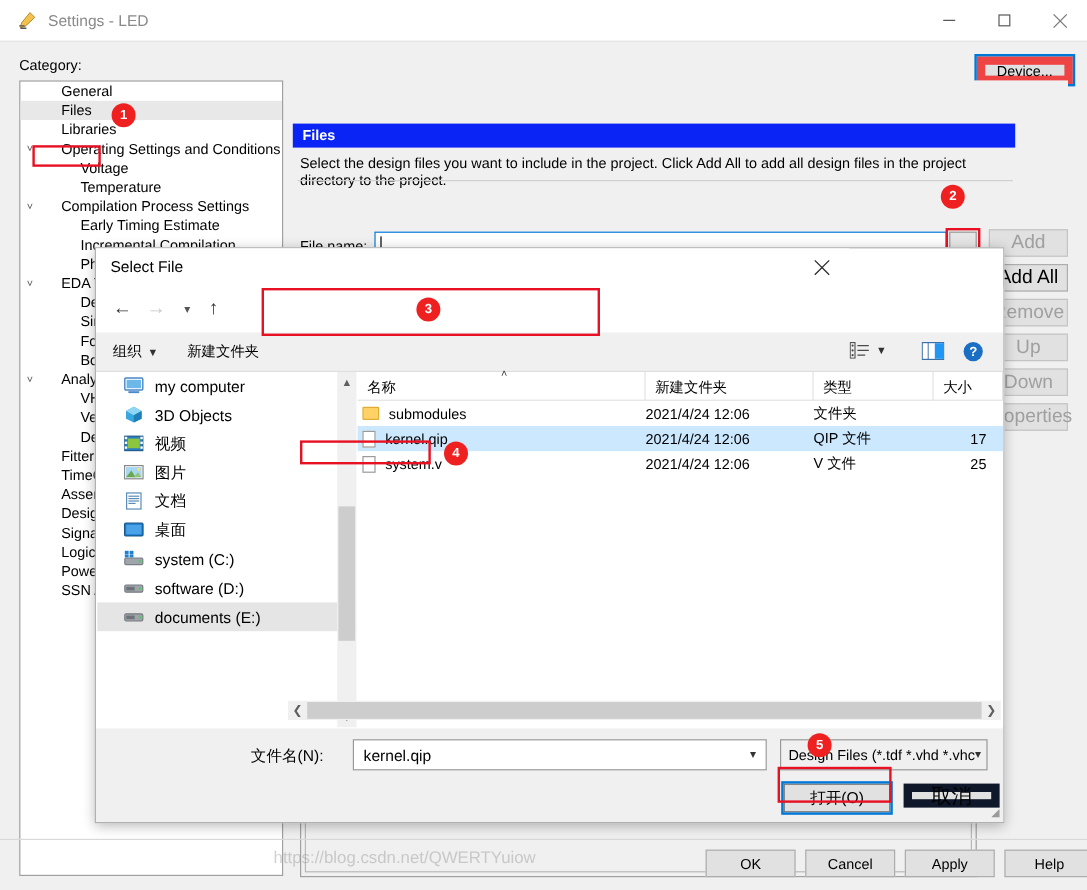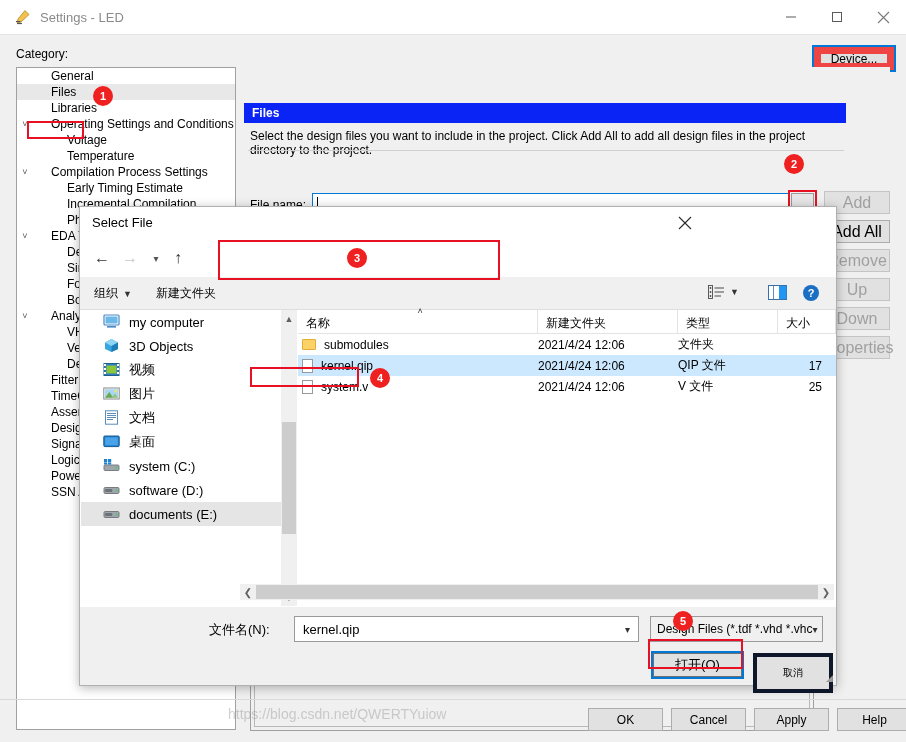--- a/index.html
+++ b/index.html
@@ -273,23 +273,23 @@
   .open-btn {
     position: absolute; left: 573px; top: 46px; width: 89px; height: 24px;
     background: #e1e1e1; border: 1px solid #707070; outline: 2px solid #0078d7;
     display: flex; align-items: center; justify-content: center; font-size: 13px;
   }
   .ann-box-open {
     position: absolute; left: 648px; top: 639px; width: 95px; height: 30px;
     border: 2px solid #e81123; pointer-events: none;
   }
   .cancel-btn {
-    position: absolute; left: 673px; top: 46px; width: 80px; height: 40px;
-    background: #e1e1e1; border: 4px solid #0f172a;
-    display: flex; align-items: center; justify-content: center; font-size: 10px;
+    position: absolute; left: 673px; top: 46px; width: 80px; height: 20px;
+    background: #e1e1e1; border: 7px solid #0f172a;
+    display: flex; align-items: center; justify-content: center; font-size: 17px;
   }
   .grip { position: absolute; right: 3px; bottom: 2px; font-size: 9px; color: #9a9a9a; }
 
   
   .badge {
     position: absolute; border-radius: 50%; background: #ef2020; color: #fff;
     font-size: 11px; font-weight: bold; display: flex; align-items: center; justify-content: center;
     font-family: "Liberation Sans", sans-serif;
   }
 </style>

